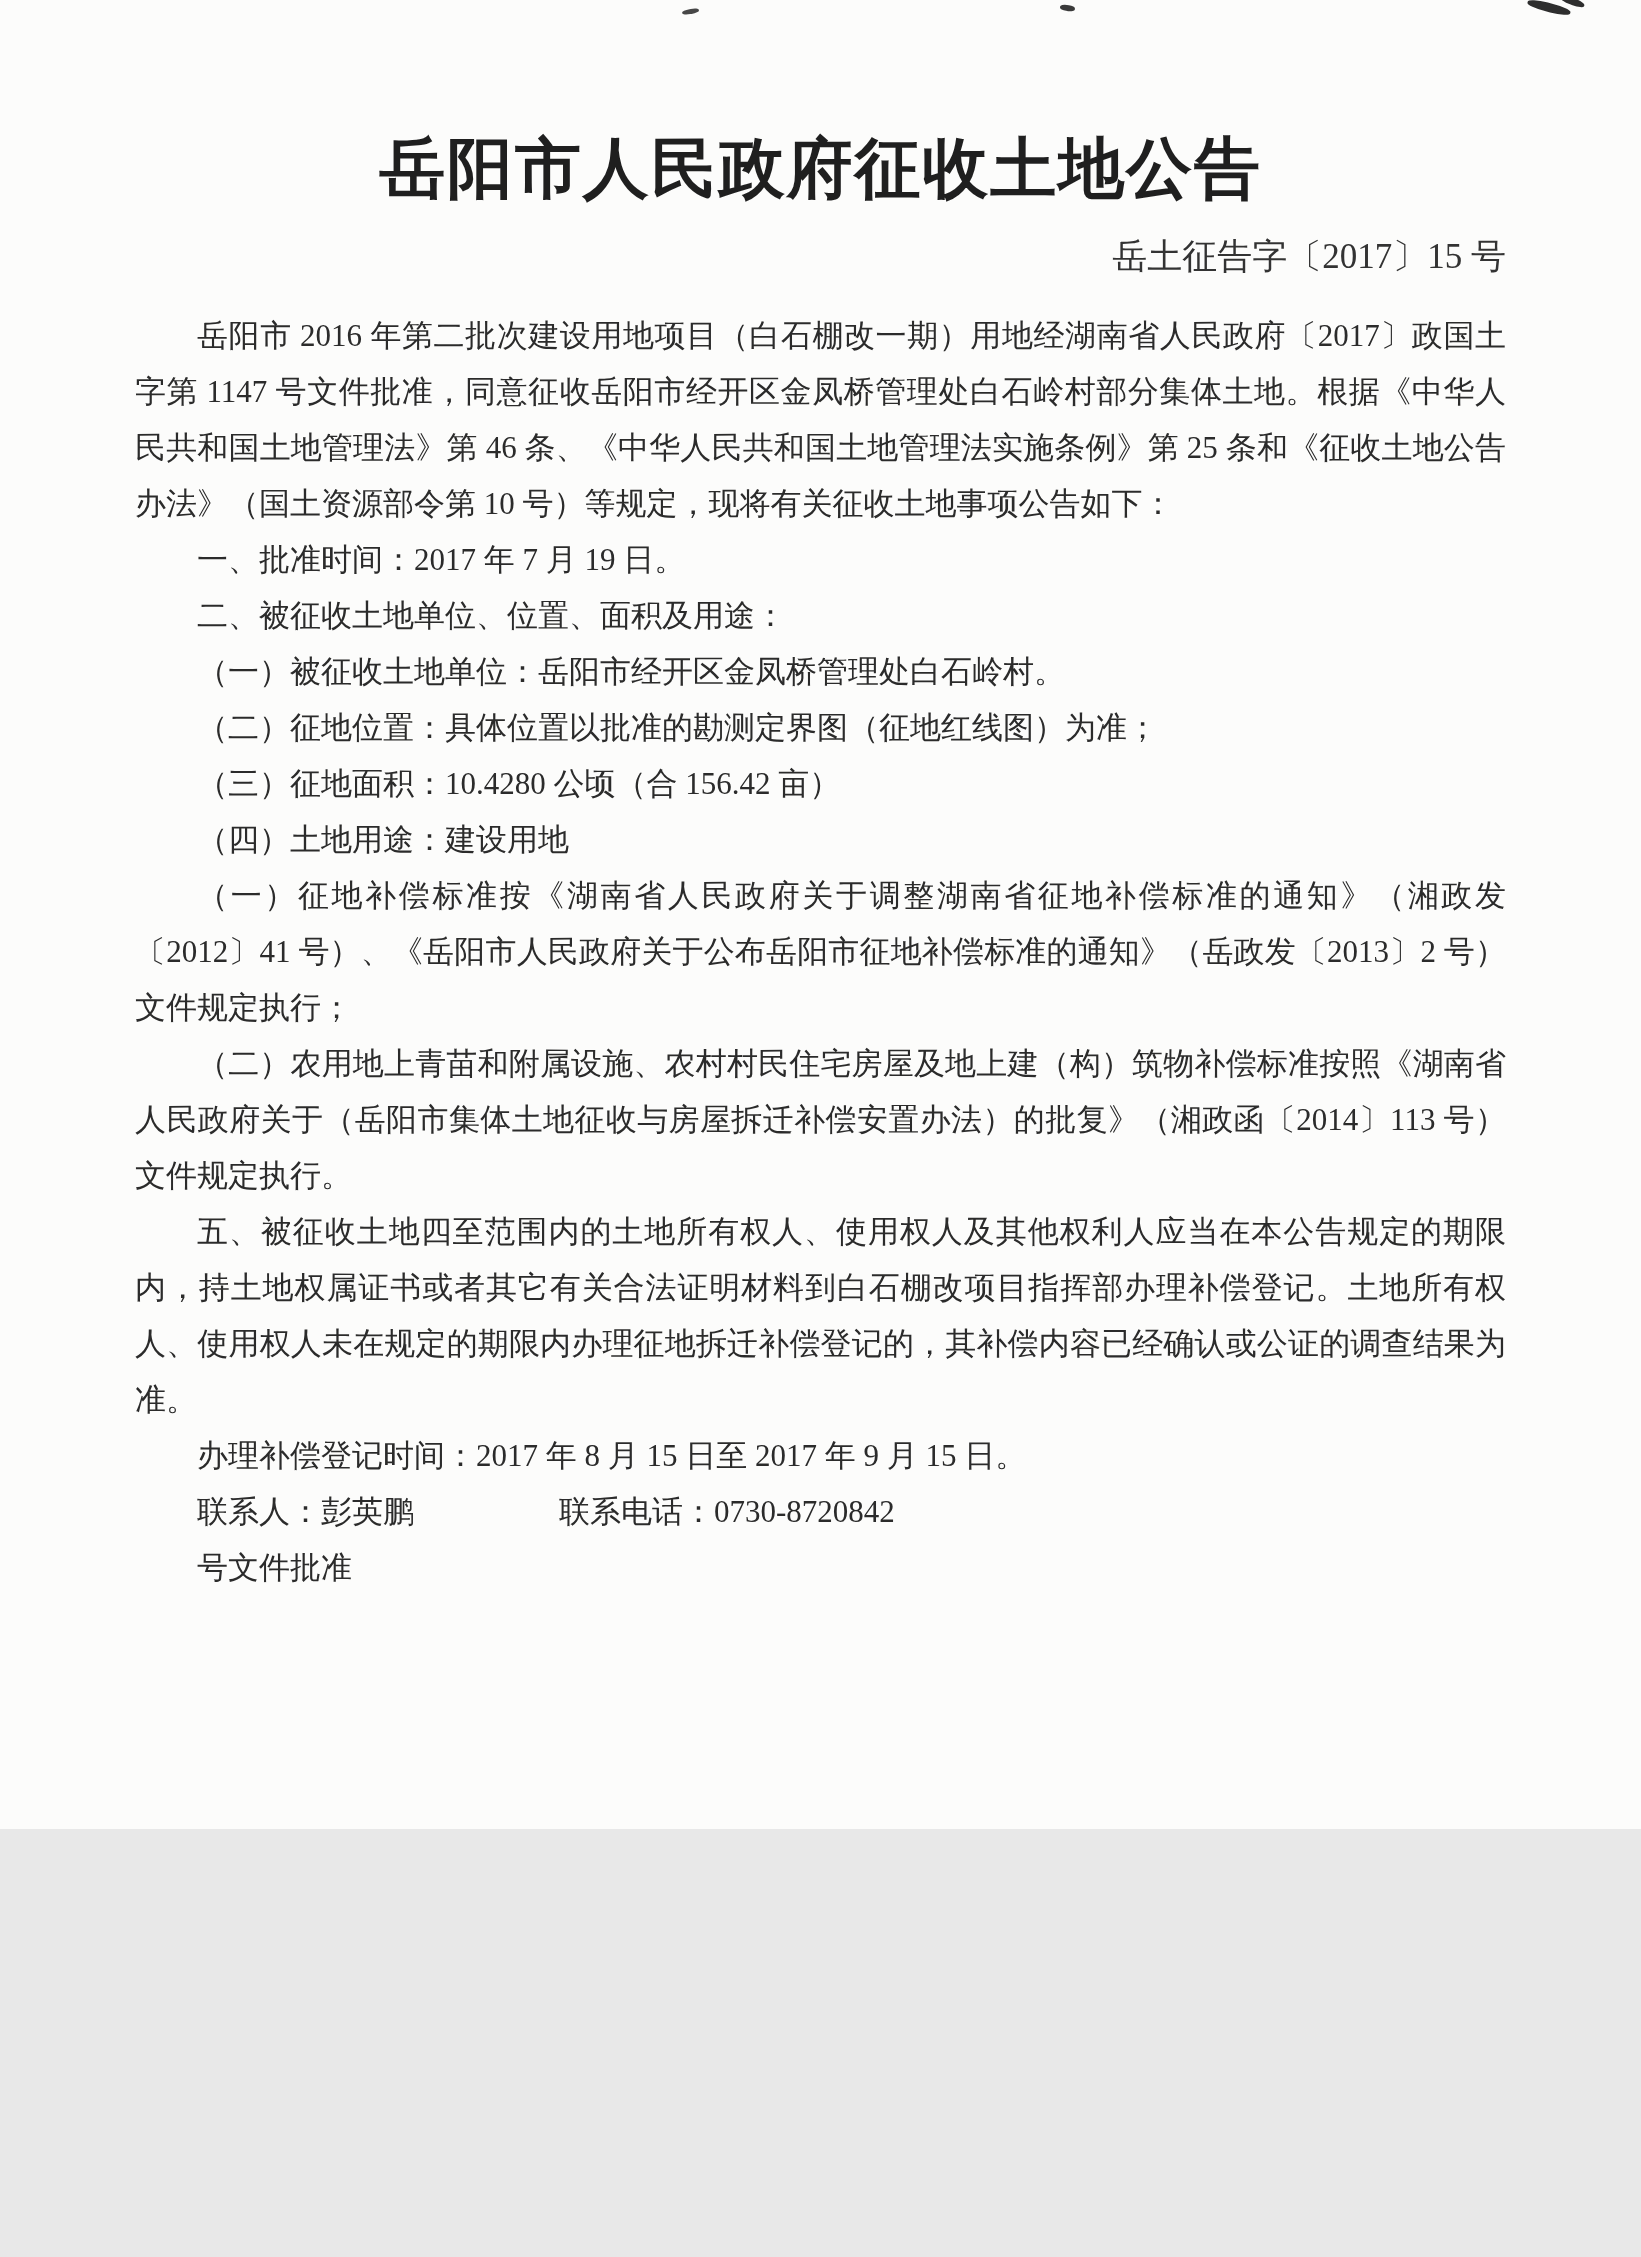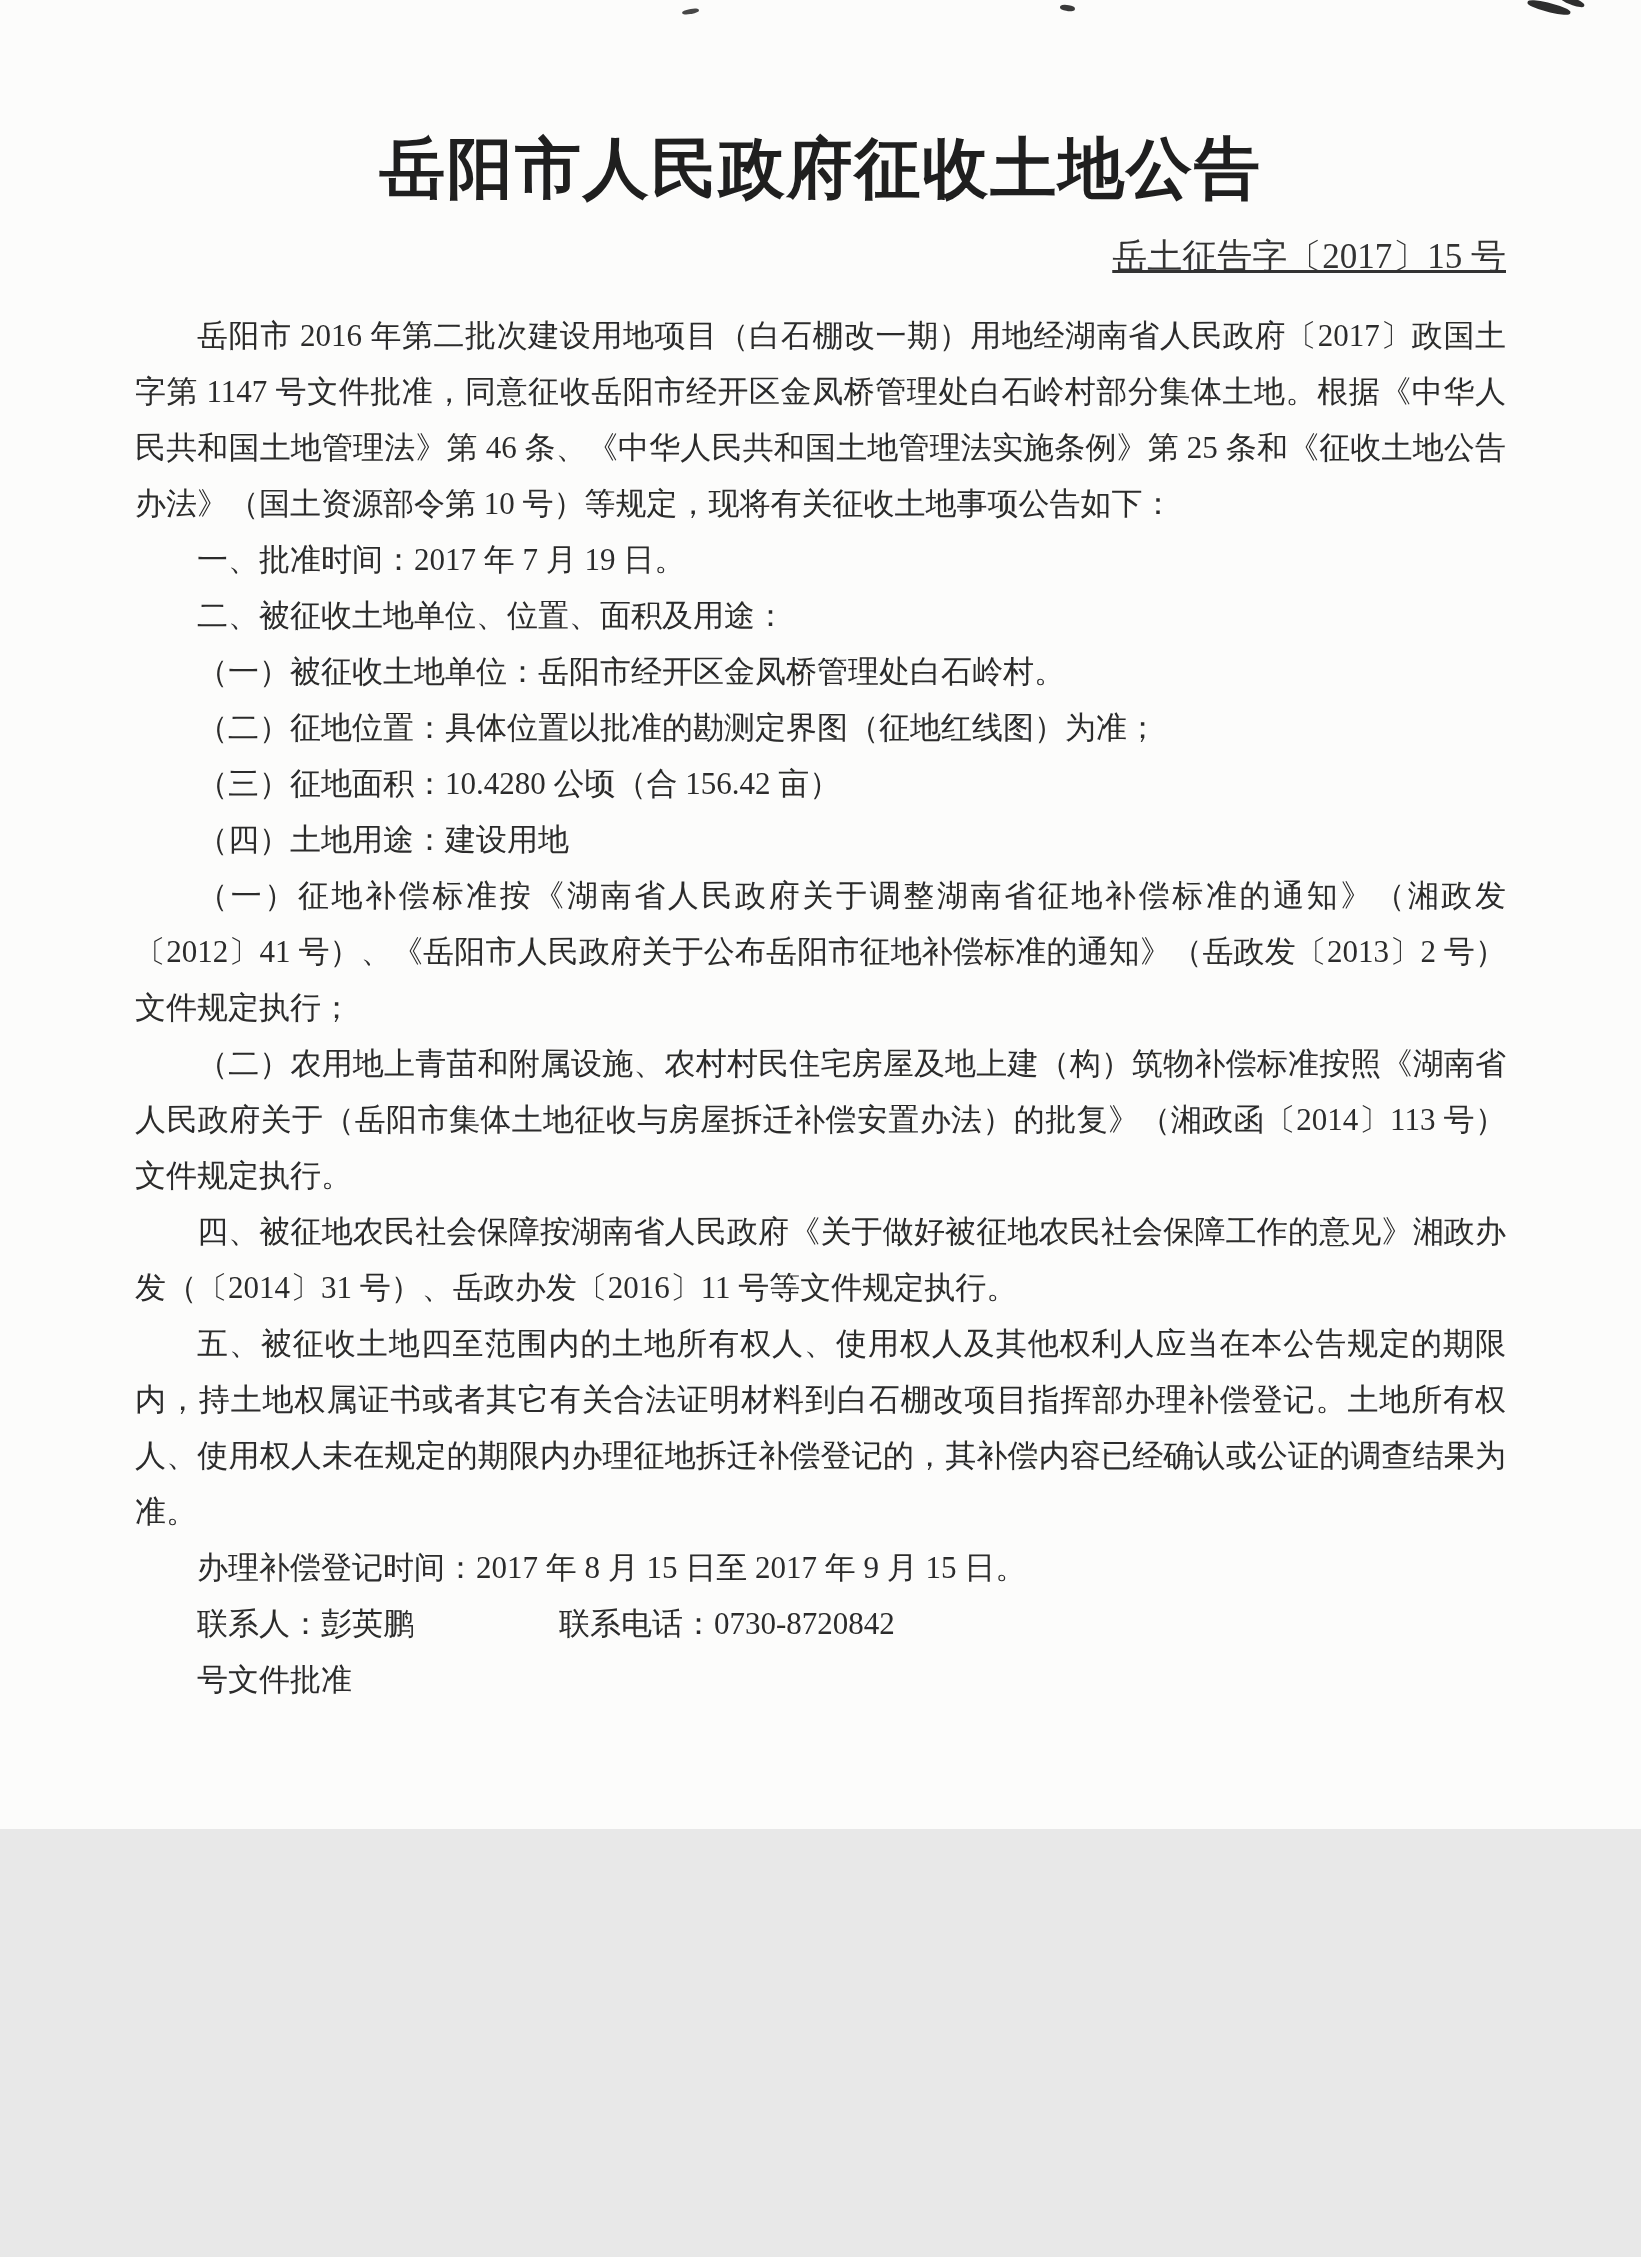--- a/index.html
+++ b/index.html
@@ -26,21 +26,20 @@
     letter-spacing:1.9px;
     color:#1f1f1f;
     font-family:"Liberation Serif","DejaVu Serif",serif;
   }
   .doc-number{
     margin-top:27px;
     text-align:right;
     font-size:35px;
     line-height:1.3;
     color:#333;
-    text-decoration:underline;
   }
   .body-text{
     margin-top:29px;
     font-size:31px;
     line-height:56px;
     text-align:justify;
   }
   .body-text p{
     margin:0;
     text-indent:2em;
@@ -91,21 +90,20 @@
     <div class="body-text">
       <p>岳阳市 2016 年第二批次建设用地项目（白石棚改一期）用地经湖南省人民政府〔2017〕政国土字第 1147 号文件批准，同意征收岳阳市经开区金凤桥管理处白石岭村部分集体土地。根据《中华人民共和国土地管理法》第 46 条、《中华人民共和国土地管理法实施条例》第 25 条和《征收土地公告办法》（国土资源部令第 10 号）等规定，现将有关征收土地事项公告如下：</p>
       <p>一、批准时间：2017 年 7 月 19 日。</p>
       <p>二、被征收土地单位、位置、面积及用途：</p>
       <p>（一）被征收土地单位：岳阳市经开区金凤桥管理处白石岭村。</p>
       <p>（二）征地位置：具体位置以批准的勘测定界图（征地红线图）为准；</p>
       <p>（三）征地面积：10.4280 公顷（合 156.42 亩）</p>
       <p>（四）土地用途：建设用地</p>
       <p>（一）征地补偿标准按《湖南省人民政府关于调整湖南省征地补偿标准的通知》（湘政发〔2012〕41 号）、《岳阳市人民政府关于公布岳阳市征地补偿标准的通知》（岳政发〔2013〕2 号）文件规定执行；</p>
       <p>（二）农用地上青苗和附属设施、农村村民住宅房屋及地上建（构）筑物补偿标准按照《湖南省人民政府关于（岳阳市集体土地征收与房屋拆迁补偿安置办法）的批复》（湘政函〔2014〕113 号）文件规定执行。</p>
-      <p>四、被征地农民社会保障按湖南省人民政府《关于做好被征地农民社会保障工作的意见》湘政办发（〔2014〕31 号）、岳政办发〔2016〕11 号等文件规定执行。</p>
       <p>五、被征收土地四至范围内的土地所有权人、使用权人及其他权利人应当在本公告规定的期限内，持土地权属证书或者其它有关合法证明材料到白石棚改项目指挥部办理补偿登记。土地所有权人、使用权人未在规定的期限内办理征地拆迁补偿登记的，其补偿内容已经确认或公证的调查结果为准。</p>
       <p>办理补偿登记时间：2017 年 8 月 15 日至 2017 年 9 月 15 日。</p>
       <p><span>联系人：</span><span>彭英鹏</span><span class="gap"></span><span>联系电话：</span><span>0730-8720842</span></p>
       <p>号文件批准</p>
     </div>
   </div>
 
   <div class="signature">
     <div>岳阳市人民政府</div>
     <div>2017 年 8 月 15 日</div>

